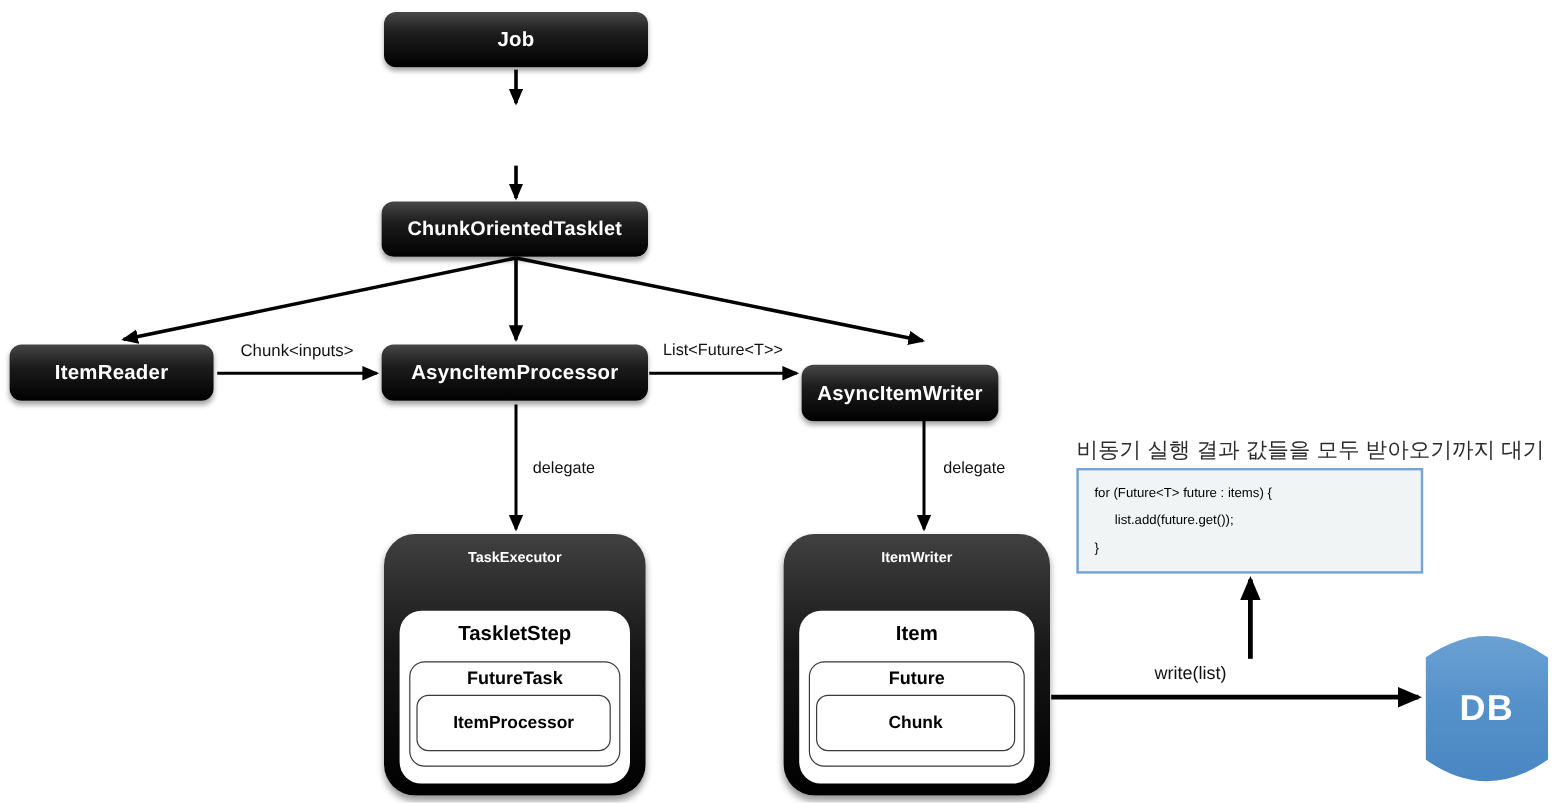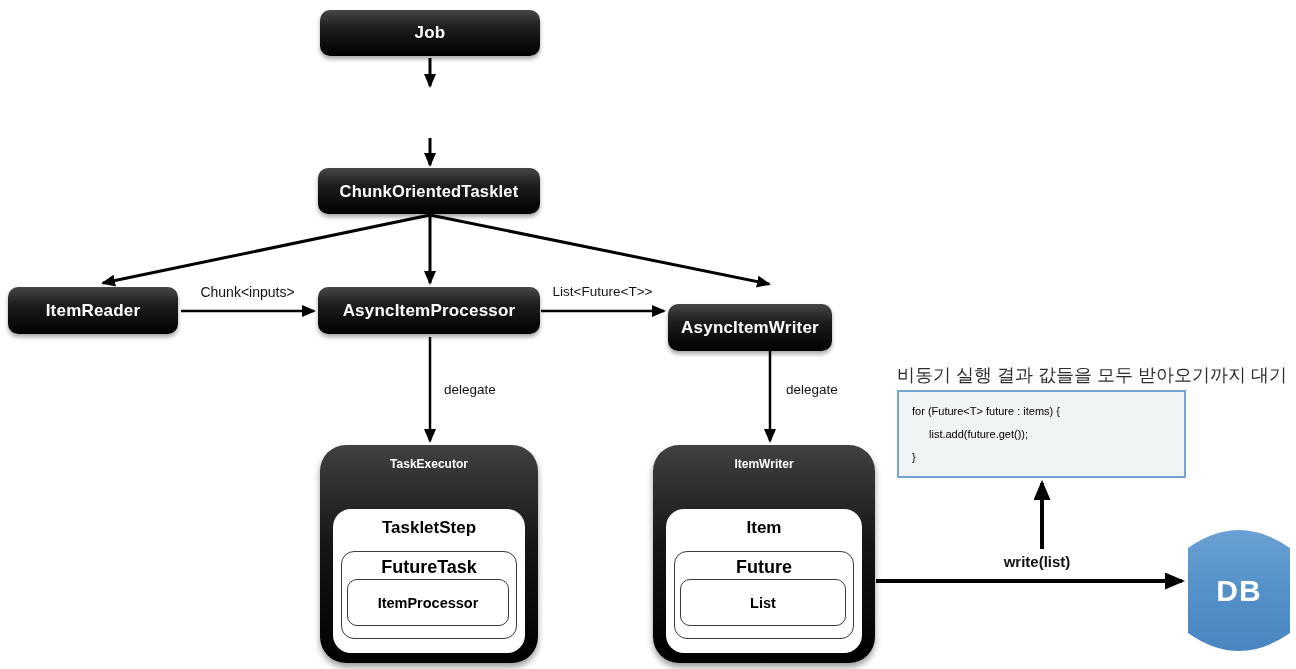--- a/index.html
+++ b/index.html
@@ -37,32 +37,32 @@
   }
   .white-box{
     position:absolute;left:13px;right:13px;top:64px;bottom:10px;
     background:#fff;border-radius:18px;
   }
   .white-title{font-weight:bold;font-size:17px;color:#000;text-align:center;padding-top:9px;}
   .thin-box{
     position:absolute;left:8px;right:8px;top:42px;bottom:14px;
     border:1.5px solid #3a3a3a;border-radius:13px;background:#fff;
   }
-  .thin-title{font-weight:bold;font-size:18px;color:#000;text-align:center;padding-top:5px;}
+  .thin-title{font-weight:bold;font-size:15px;color:#000;text-align:center;padding-top:5px;}
   .thin-box.inner{left:5px;right:7px;top:27px;bottom:12px;border-radius:10px;
     display:flex;align-items:center;justify-content:center;}
   .thin-box.inner .thin-title{padding-top:0;font-size:14.5px;}
 
   
   .edge-label{position:absolute;z-index:3;color:#111;font-size:14px;}
   .el-chunk{left:175px;top:284px;width:145px;text-align:center;}
   .el-listfuture{left:529px;top:284px;width:147px;text-align:center;font-size:13.5px;}
   .el-delegate1{left:444px;top:382px;font-size:13.5px;}
   .el-delegate2{left:786px;top:382px;font-size:13.5px;}
-  .el-write{left:962px;top:553px;width:150px;text-align:center;font-weight:bold;font-size:15px;}
+  .el-write{left:962px;top:553px;width:150px;text-align:left;font-weight:normal;font-size:15px;}
 
   
   .note-ko{position:absolute;left:897px;top:363px;z-index:3;font-size:18px;color:#2b2b2b;}
   .code-box{
     position:absolute;left:897px;top:390px;width:289px;height:88px;z-index:3;
     background:#f1f4f4;border:2px solid #74a3d6;box-sizing:border-box;
   }
   .code-line{font-weight:normal;font-size:11px;color:#000;line-height:23px;padding-left:13px;white-space:pre;}
   .code-line.l1{padding-top:8px;}
   .code-line.indent{padding-left:30px;}
@@ -129,21 +129,21 @@
     </div>
   </div>
 
   <div class="container c-itemwriter">
     <div class="container-title">ItemWriter</div>
     <div class="white-box">
       <div class="white-title">Item</div>
       <div class="thin-box">
         <div class="thin-title">Future</div>
         <div class="thin-box inner">
-          <div class="thin-title">List</div>
+          <div class="thin-title">Chunk</div>
         </div>
       </div>
     </div>
   </div>
 
   <div class="note-ko">비동기 실행 결과 값들을 모두 받아오기까지 대기</div>
   <div class="code-box">
     <div class="code-line l1">for (Future&lt;T&gt; future : items) {</div>
     <div class="code-line indent">list.add(future.get());</div>
     <div class="code-line">}</div>

